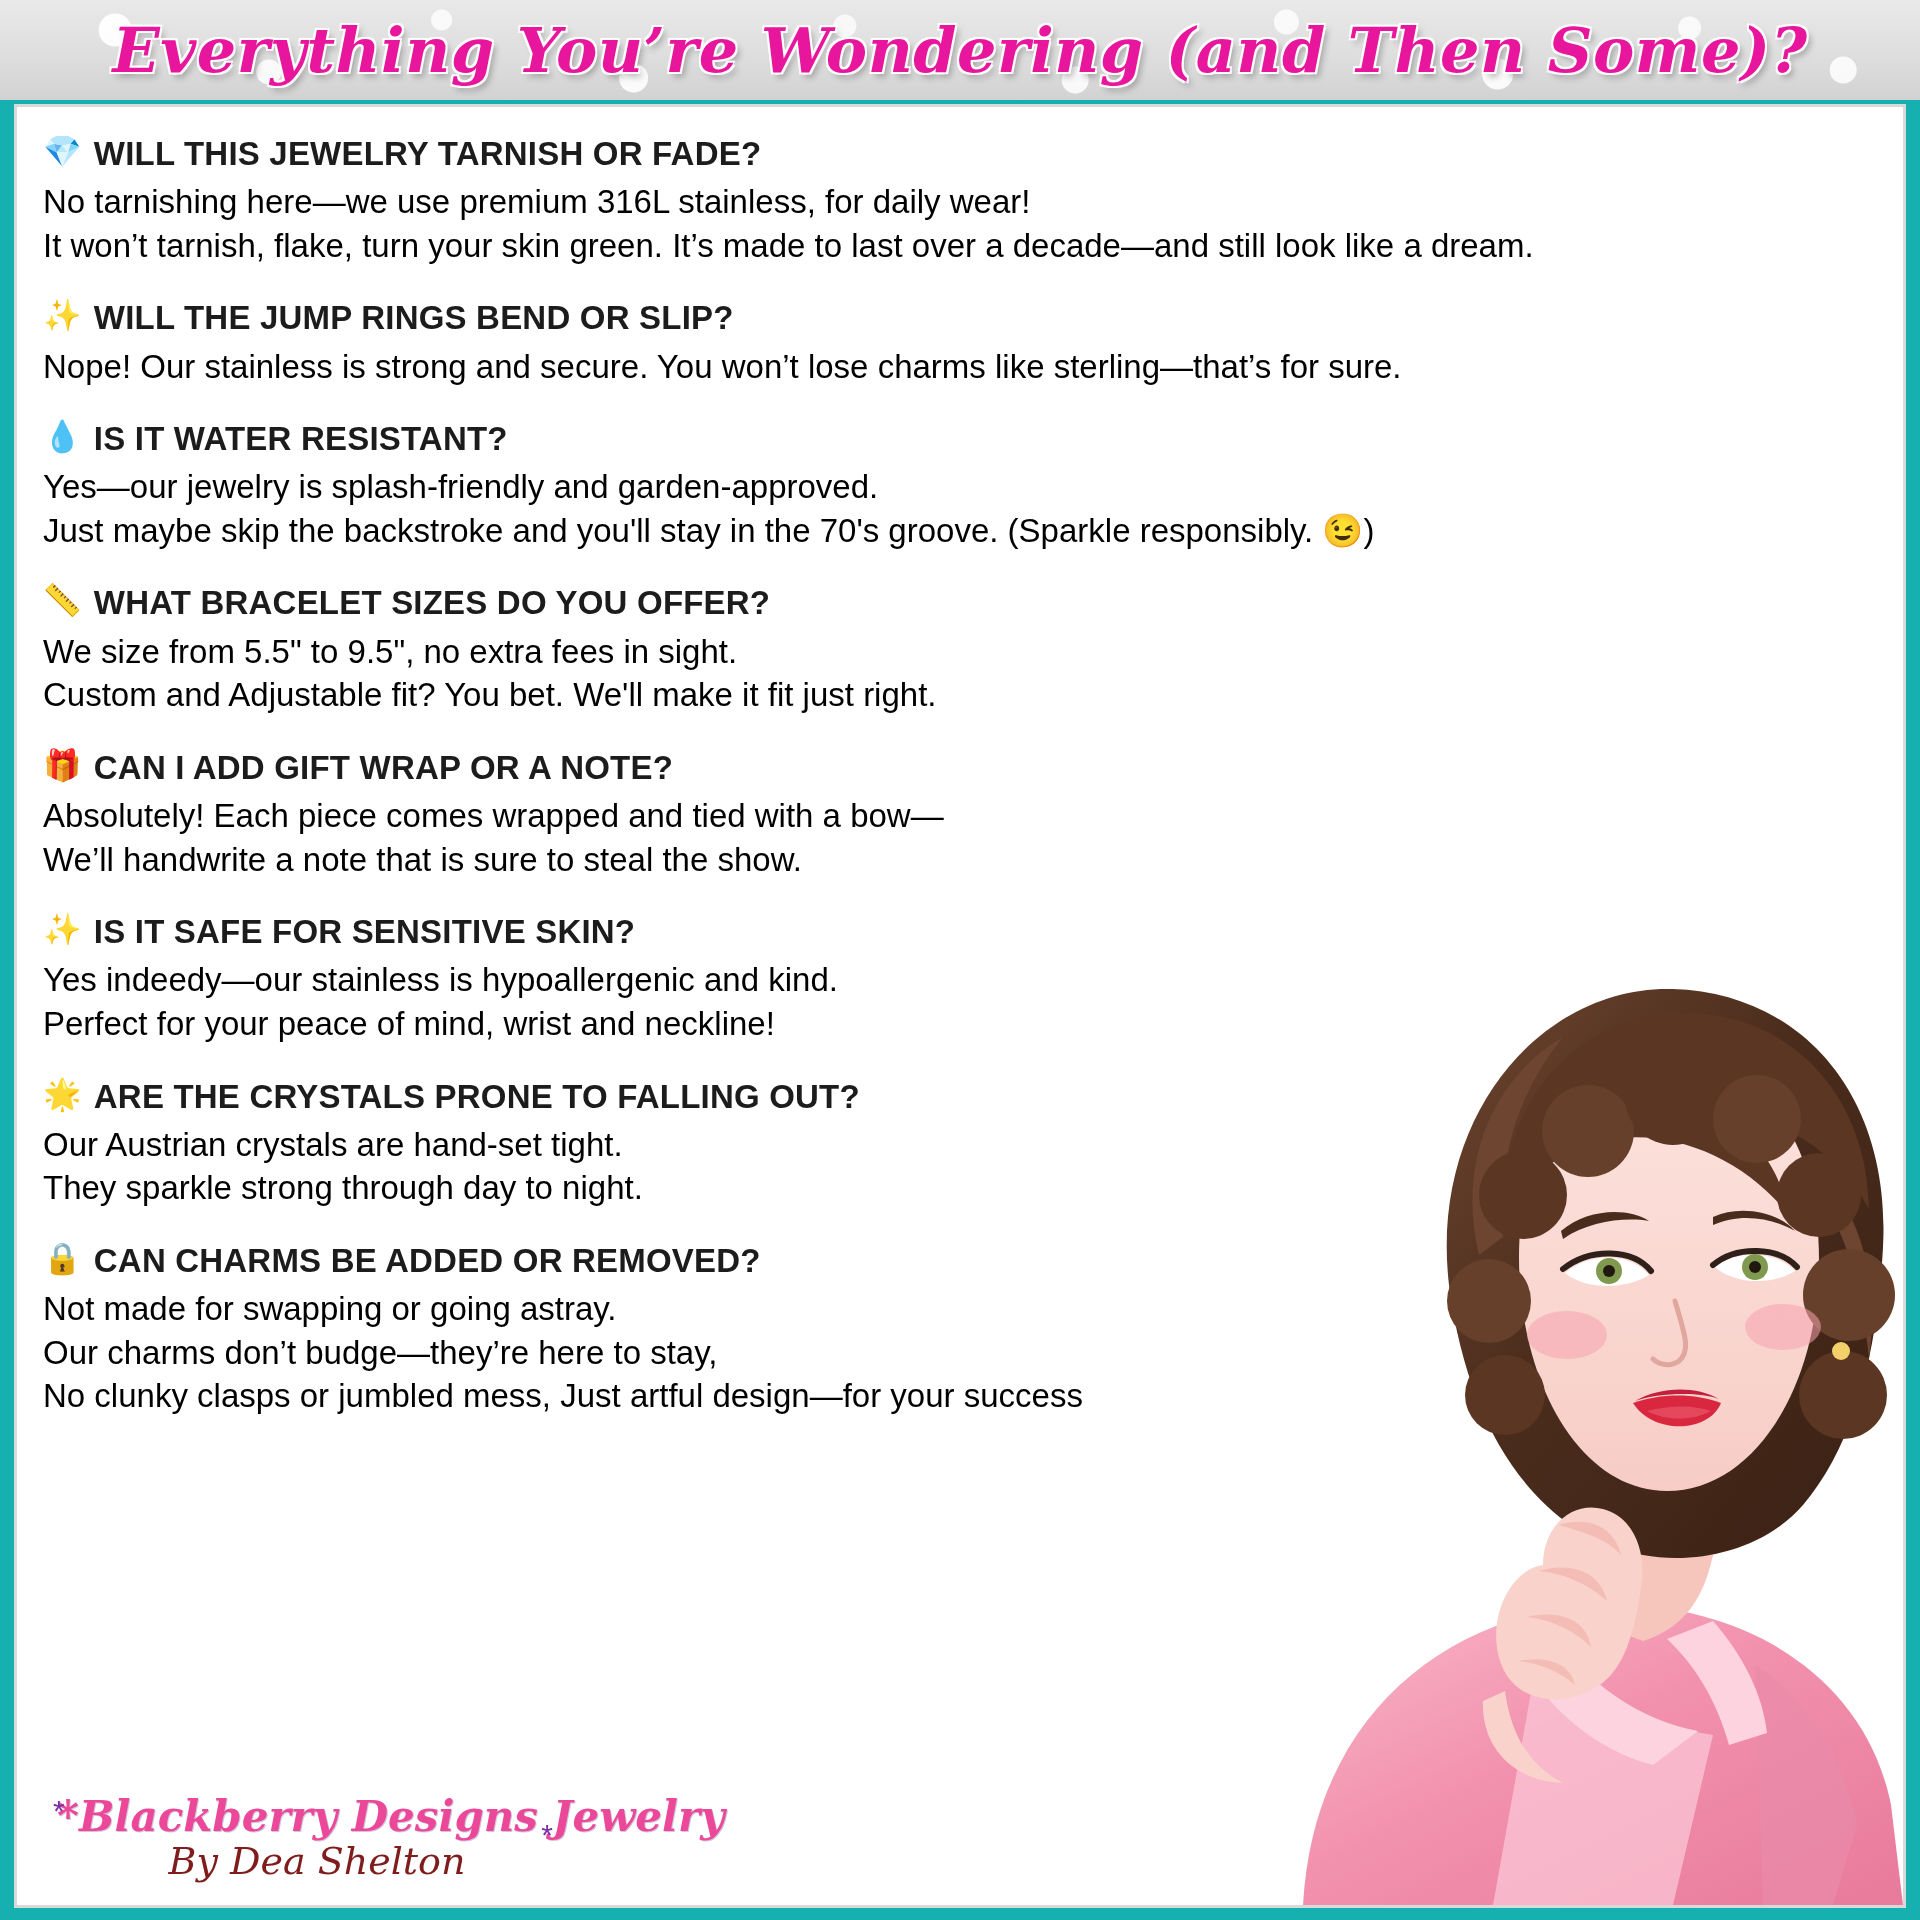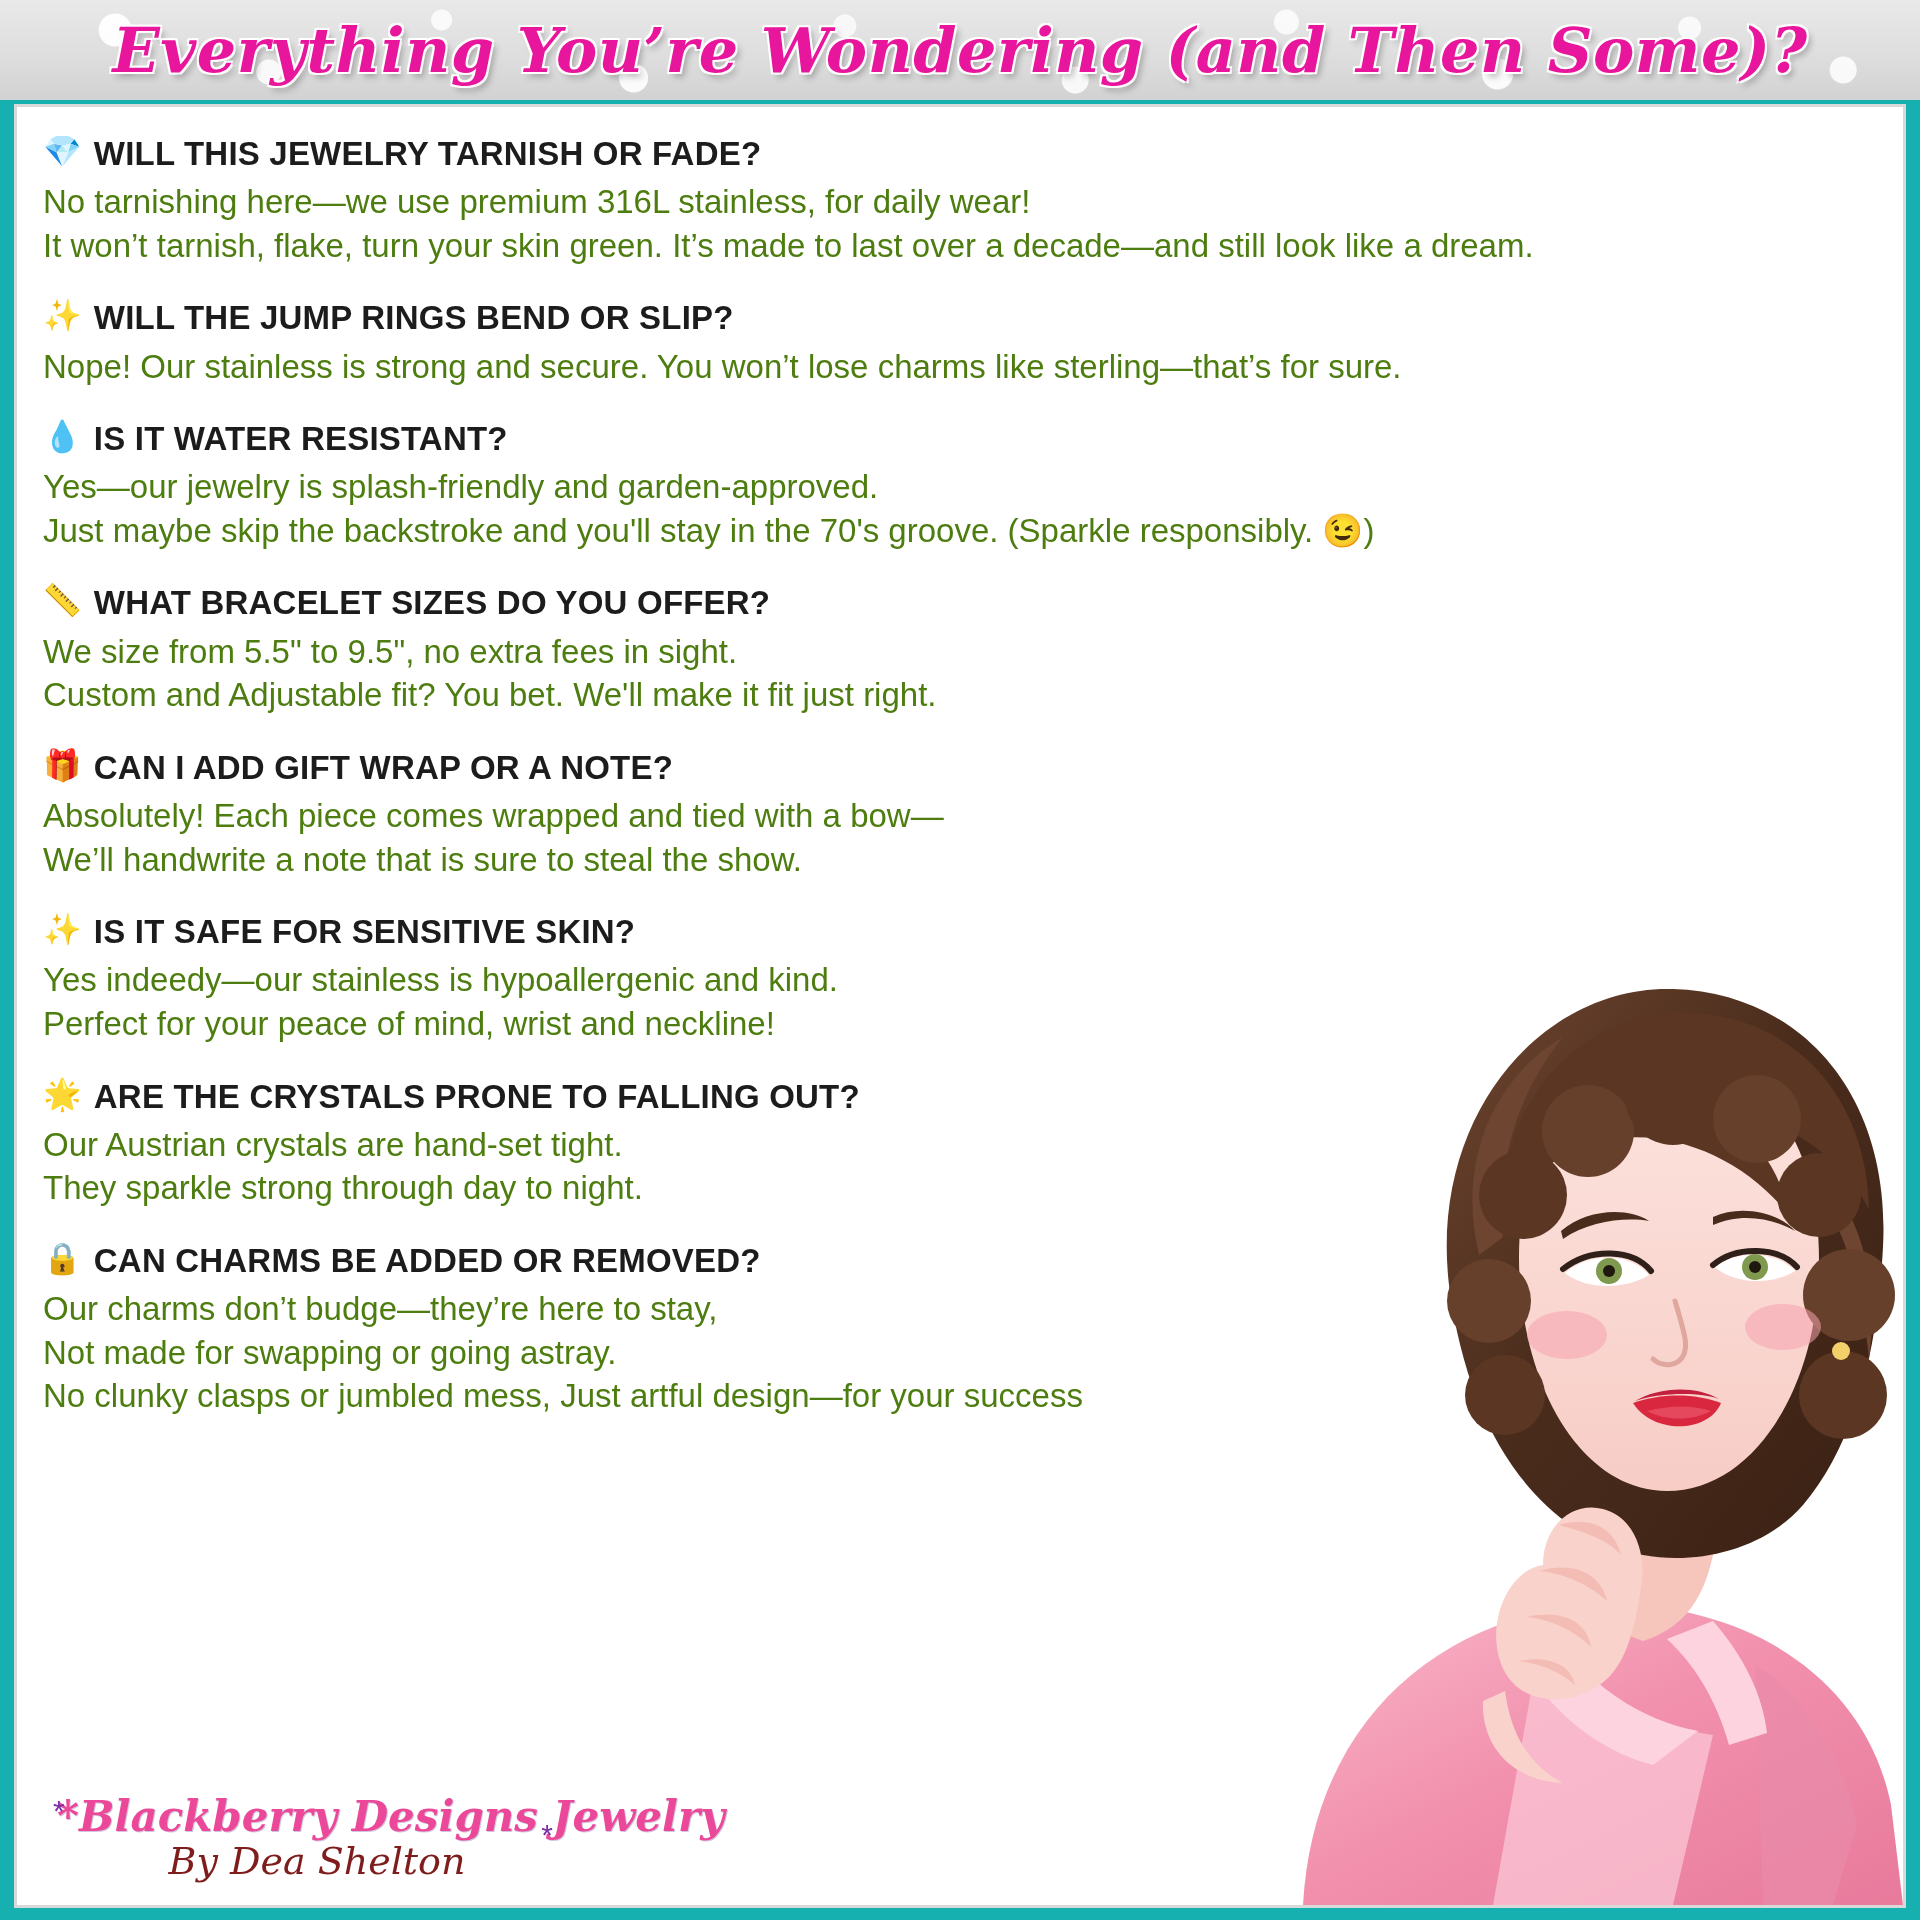--- a/index.html
+++ b/index.html
@@ -79,21 +79,21 @@
     align-items: flex-start;
     gap: 12px;
   }
   .faq-q .emoji {
     font-size: 31px;
     line-height: 1.25;
     flex: 0 0 auto;
   }
   .faq-a {
     font-size: 33px;
-    color: #4d7c0f;
+    color: #000000;
     line-height: 1.32;
     margin: 0;
     font-weight: 400;
   }
   .faq-a .line { display: block; }
   
   #logo {
     position: absolute;
     left: 40px; bottom: 22px;
     width: 520px;
@@ -211,22 +211,22 @@
             <span class="line">Our Austrian crystals are hand-set tight.</span>
             <span class="line">They sparkle strong through day to night.</span>
           </div>
         </div>
         <div class="faq-item">
           <div class="faq-q">
             <span class="emoji">🔒</span>
             <span>CAN CHARMS BE ADDED OR REMOVED?</span>
           </div>
           <div class="faq-a">
+            <span class="line">Not made for swapping or going astray.</span>
             <span class="line">Our charms don’t budge—they’re here to stay,</span>
-            <span class="line">Not made for swapping or going astray.</span>
             <span class="line">No clunky clasps or jumbled mess, Just artful design—for your success</span>
           </div>
         </div>
       </div>
 
     <svg id="illustration" viewBox="0 0 660 1040" xmlns="http://www.w3.org/2000/svg">
       <defs>
         <linearGradient id="blouse" x1="0" y1="0" x2="1" y2="1">
           <stop offset="0%" stop-color="#f9b7c9"></stop>
           <stop offset="45%" stop-color="#f291ae"></stop>

